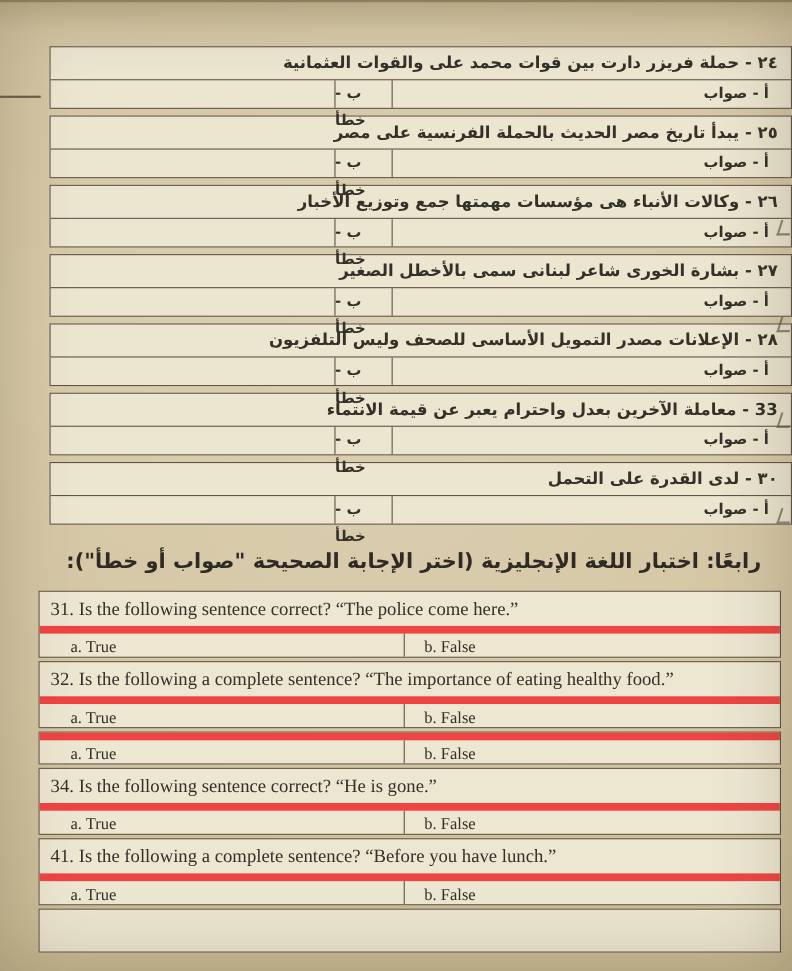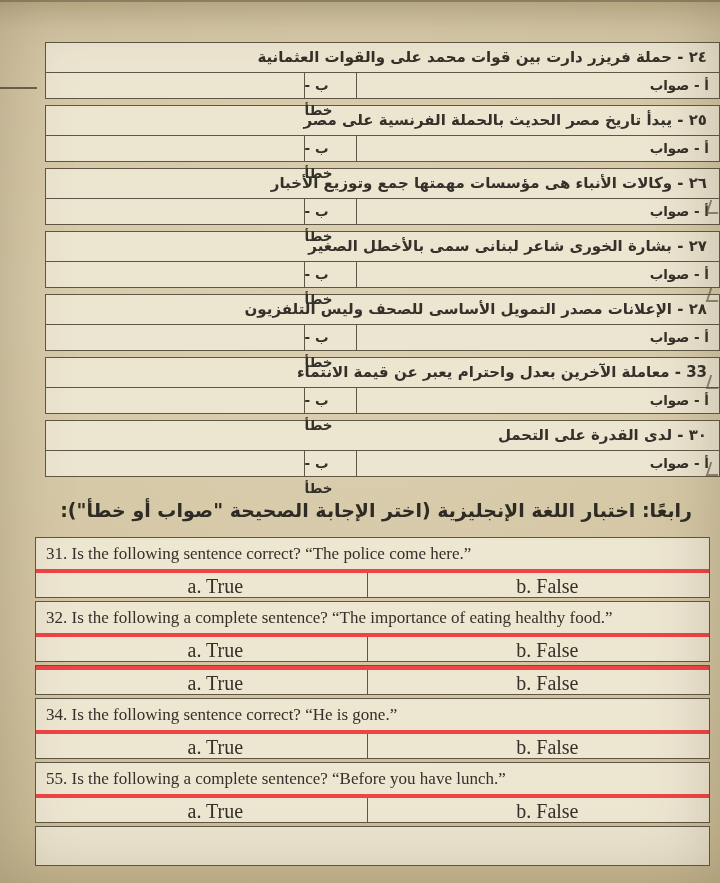--- a/index.html
+++ b/index.html
@@ -26,41 +26,41 @@
   .q-block {
     width:675px; margin-left:35px; margin-bottom:6px;
     background:#ece5d0; border:1px solid #5f5745;
   }
   .q-block .q-text {
     height:29px; line-height:29px; padding:0 12px;
     font-size:15px; font-weight:600; white-space:nowrap; overflow:hidden;
   }
   .answer-row { display:flex; height:26px; border-top:1px solid #5f5745; font-size:13.5px; font-weight:600; }
   .answer-row .cell { line-height:25px; }
-  .opt-true  { flex:0 0 54%; text-align:right; padding-left:10px; padding-right:10px; border-left:1px solid #5f5745; }
+  .opt-true  { flex:0 0 54%; text-align:right; padding-left:10px; padding-right:20px; border-left:1px solid #5f5745; }
   .opt-false { flex:0 0 52px; text-align:left; border-left:1px solid #5f5745; }
   .opt-spacer { flex:1; }
 
   
   .section-heading {
     margin:22px 28px 16px 0; text-align:right;
     font-size:19px; font-weight:bold; color:#2e2a24;
   }
 
   
   .q-block-en {
     width:675px; margin-left:35px; margin-bottom:3px;
     background:#ede6d1; border:1px solid #5f5745;
     font-family:"Liberation Serif", serif;
   }
   .q-block-en .q-text-en {
     height:31px; line-height:31px; padding:0 10px;
     font-size:17px; white-space:nowrap; overflow:hidden;
   }
-  .answer-row-en { display:flex; height:28px; border-top:4px solid #ef4444; font-size:20px;text-align:center; }
+  .answer-row-en { display:flex; height:28px; border-top:7px solid #ef4444; font-size:15px; }
   .answer-row-en .cell { line-height:27px; }
   .opt-a { flex:0 0 49.3%; padding-left:28px; border-right:1px solid #5f5745; }
   .opt-b { flex:1; padding-left:18px; }
 
   .empty-block {
     width:675px; margin-left:35px; margin-top:3px; height:40px;
     background:#ebe4ce; border:1px solid #5f5745;
   }
 </style>
 </head>
@@ -170,21 +170,21 @@
 
     <div class="q-block-en">
       <div class="q-text-en">34. Is the following sentence correct? “He is gone.”</div>
       <div class="answer-row-en">
         <div class="cell opt-a">a.  True</div>
         <div class="cell opt-b">b.  False</div>
       </div>
     </div>
 
     <div class="q-block-en">
-      <div class="q-text-en">55. Is the following a complete sentence? “Before you have lunch.”</div>
+      <div class="q-text-en">41. Is the following a complete sentence? “Before you have lunch.”</div>
       <div class="answer-row-en">
         <div class="cell opt-a">a.  True</div>
         <div class="cell opt-b">b.  False</div>
       </div>
     </div>
 
     <div class="empty-block"></div>
 
   </section>
 

